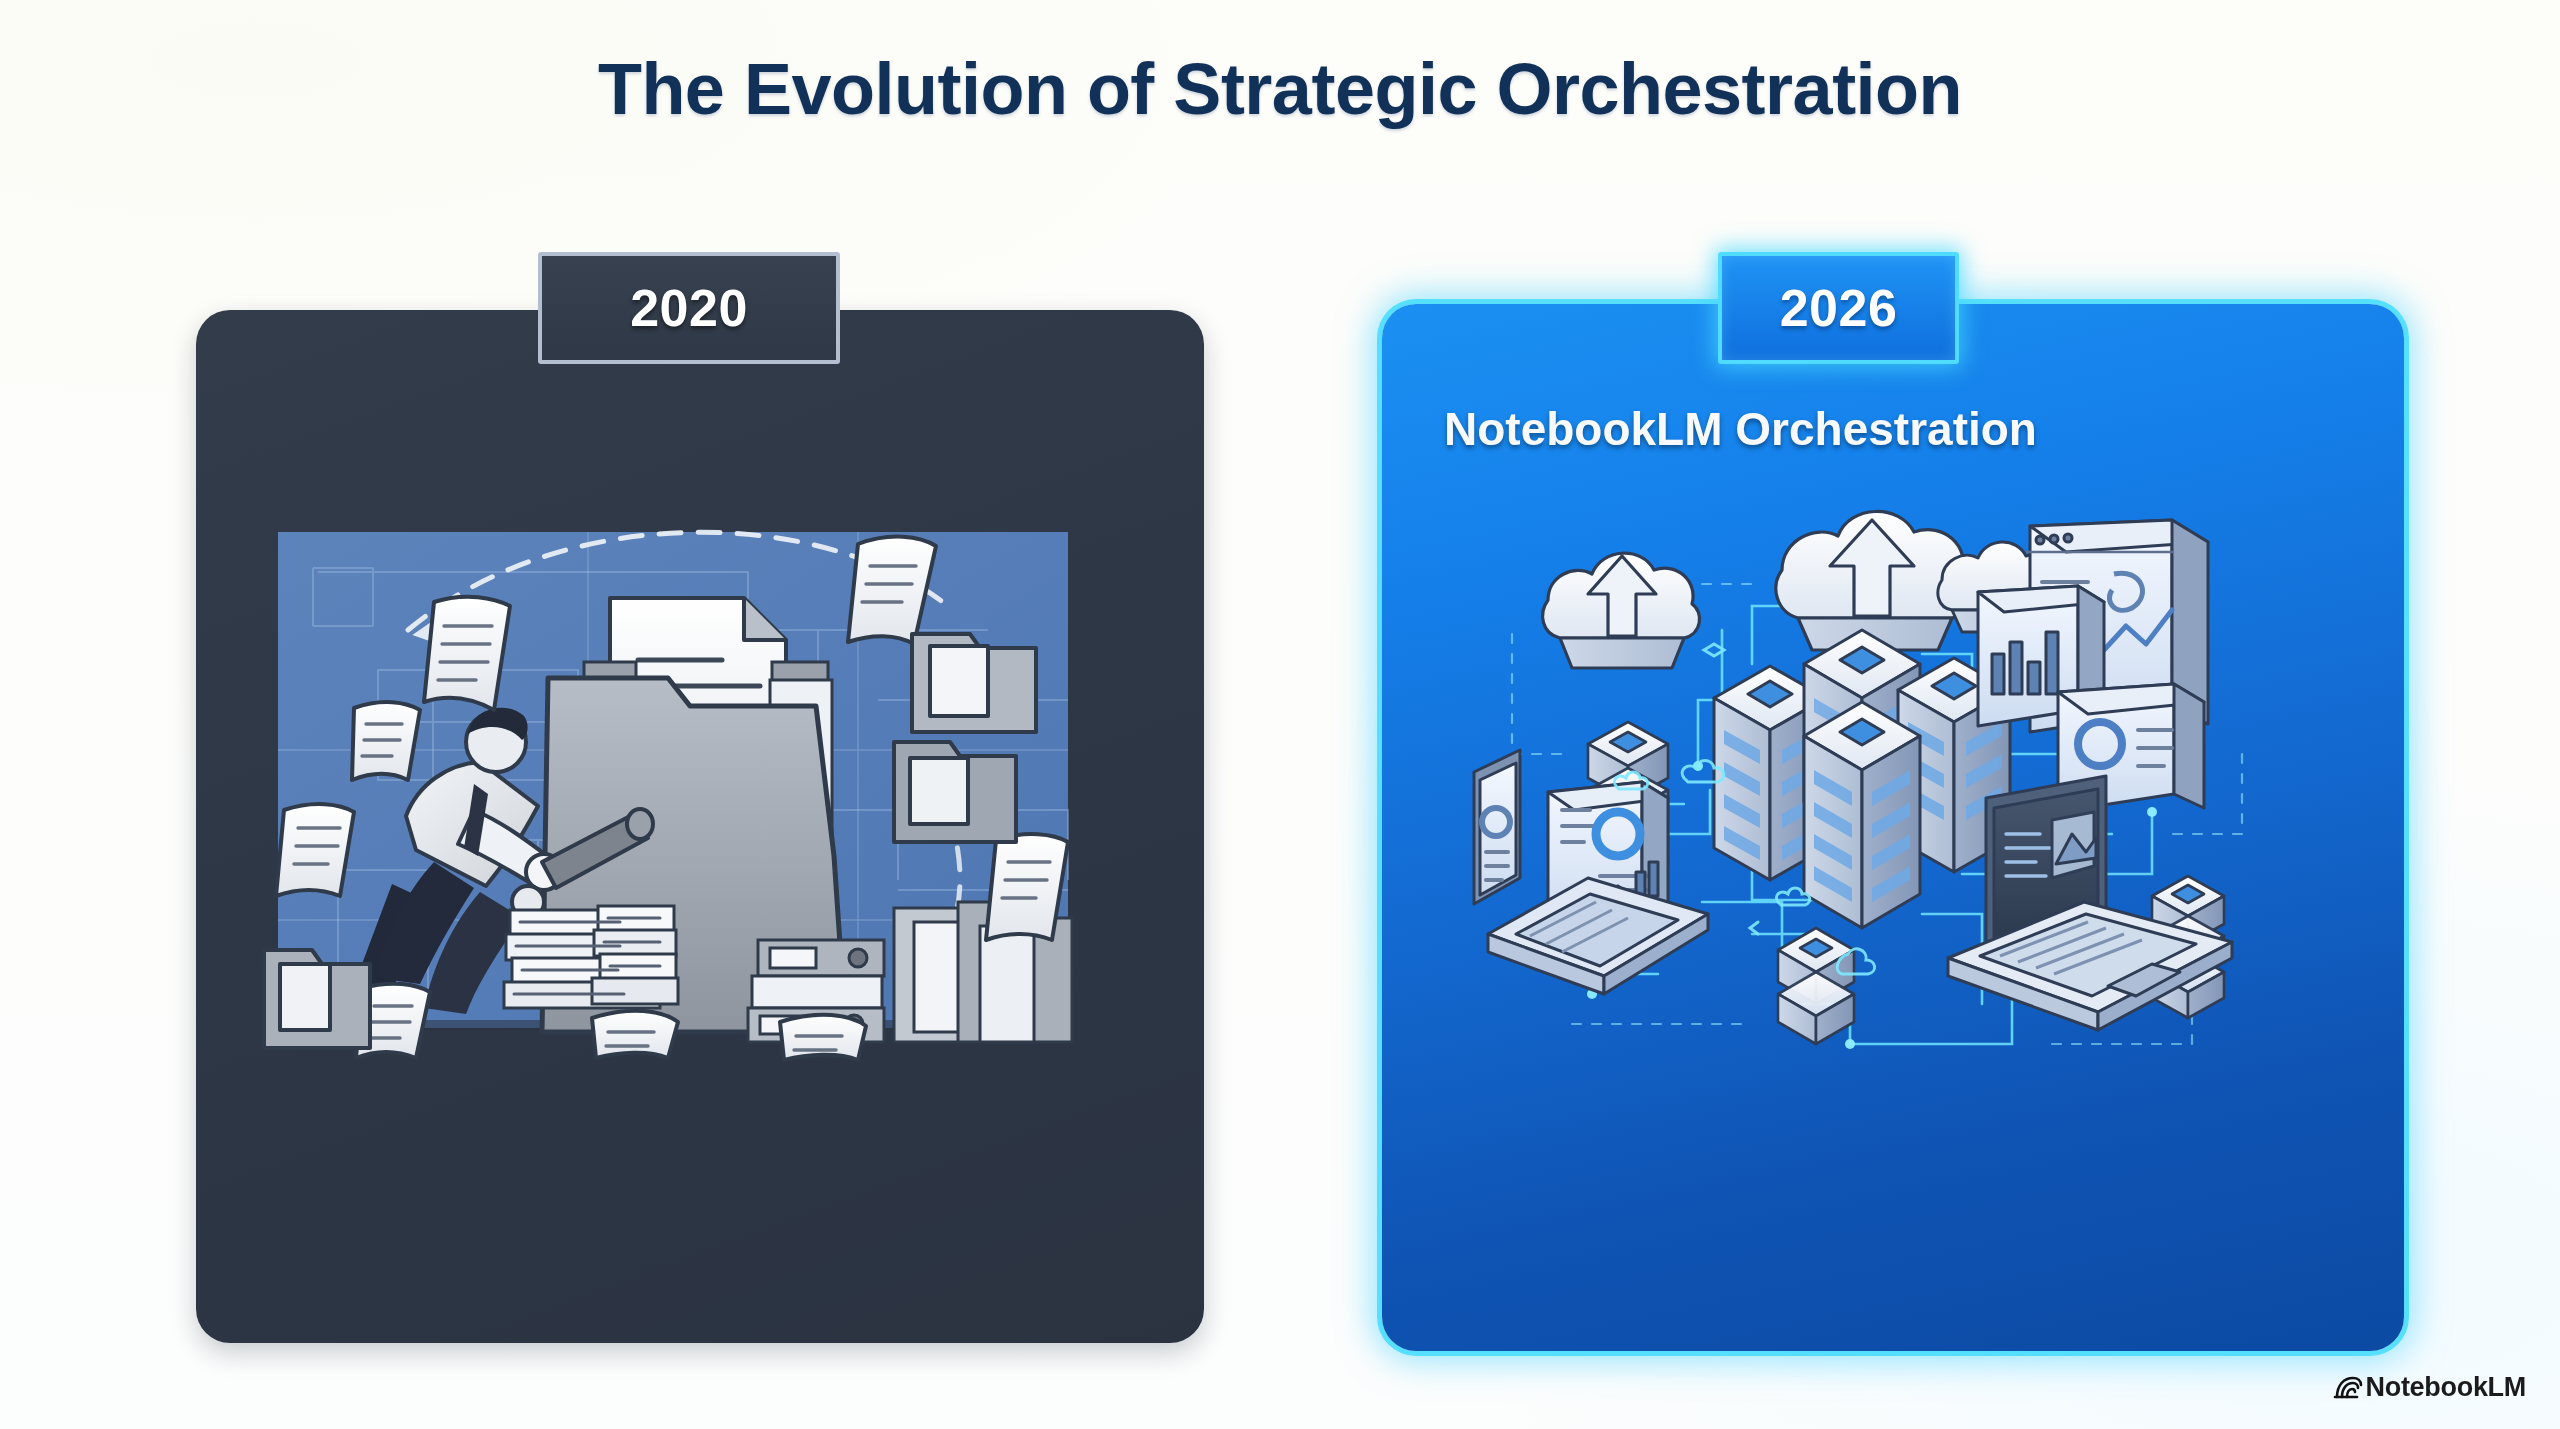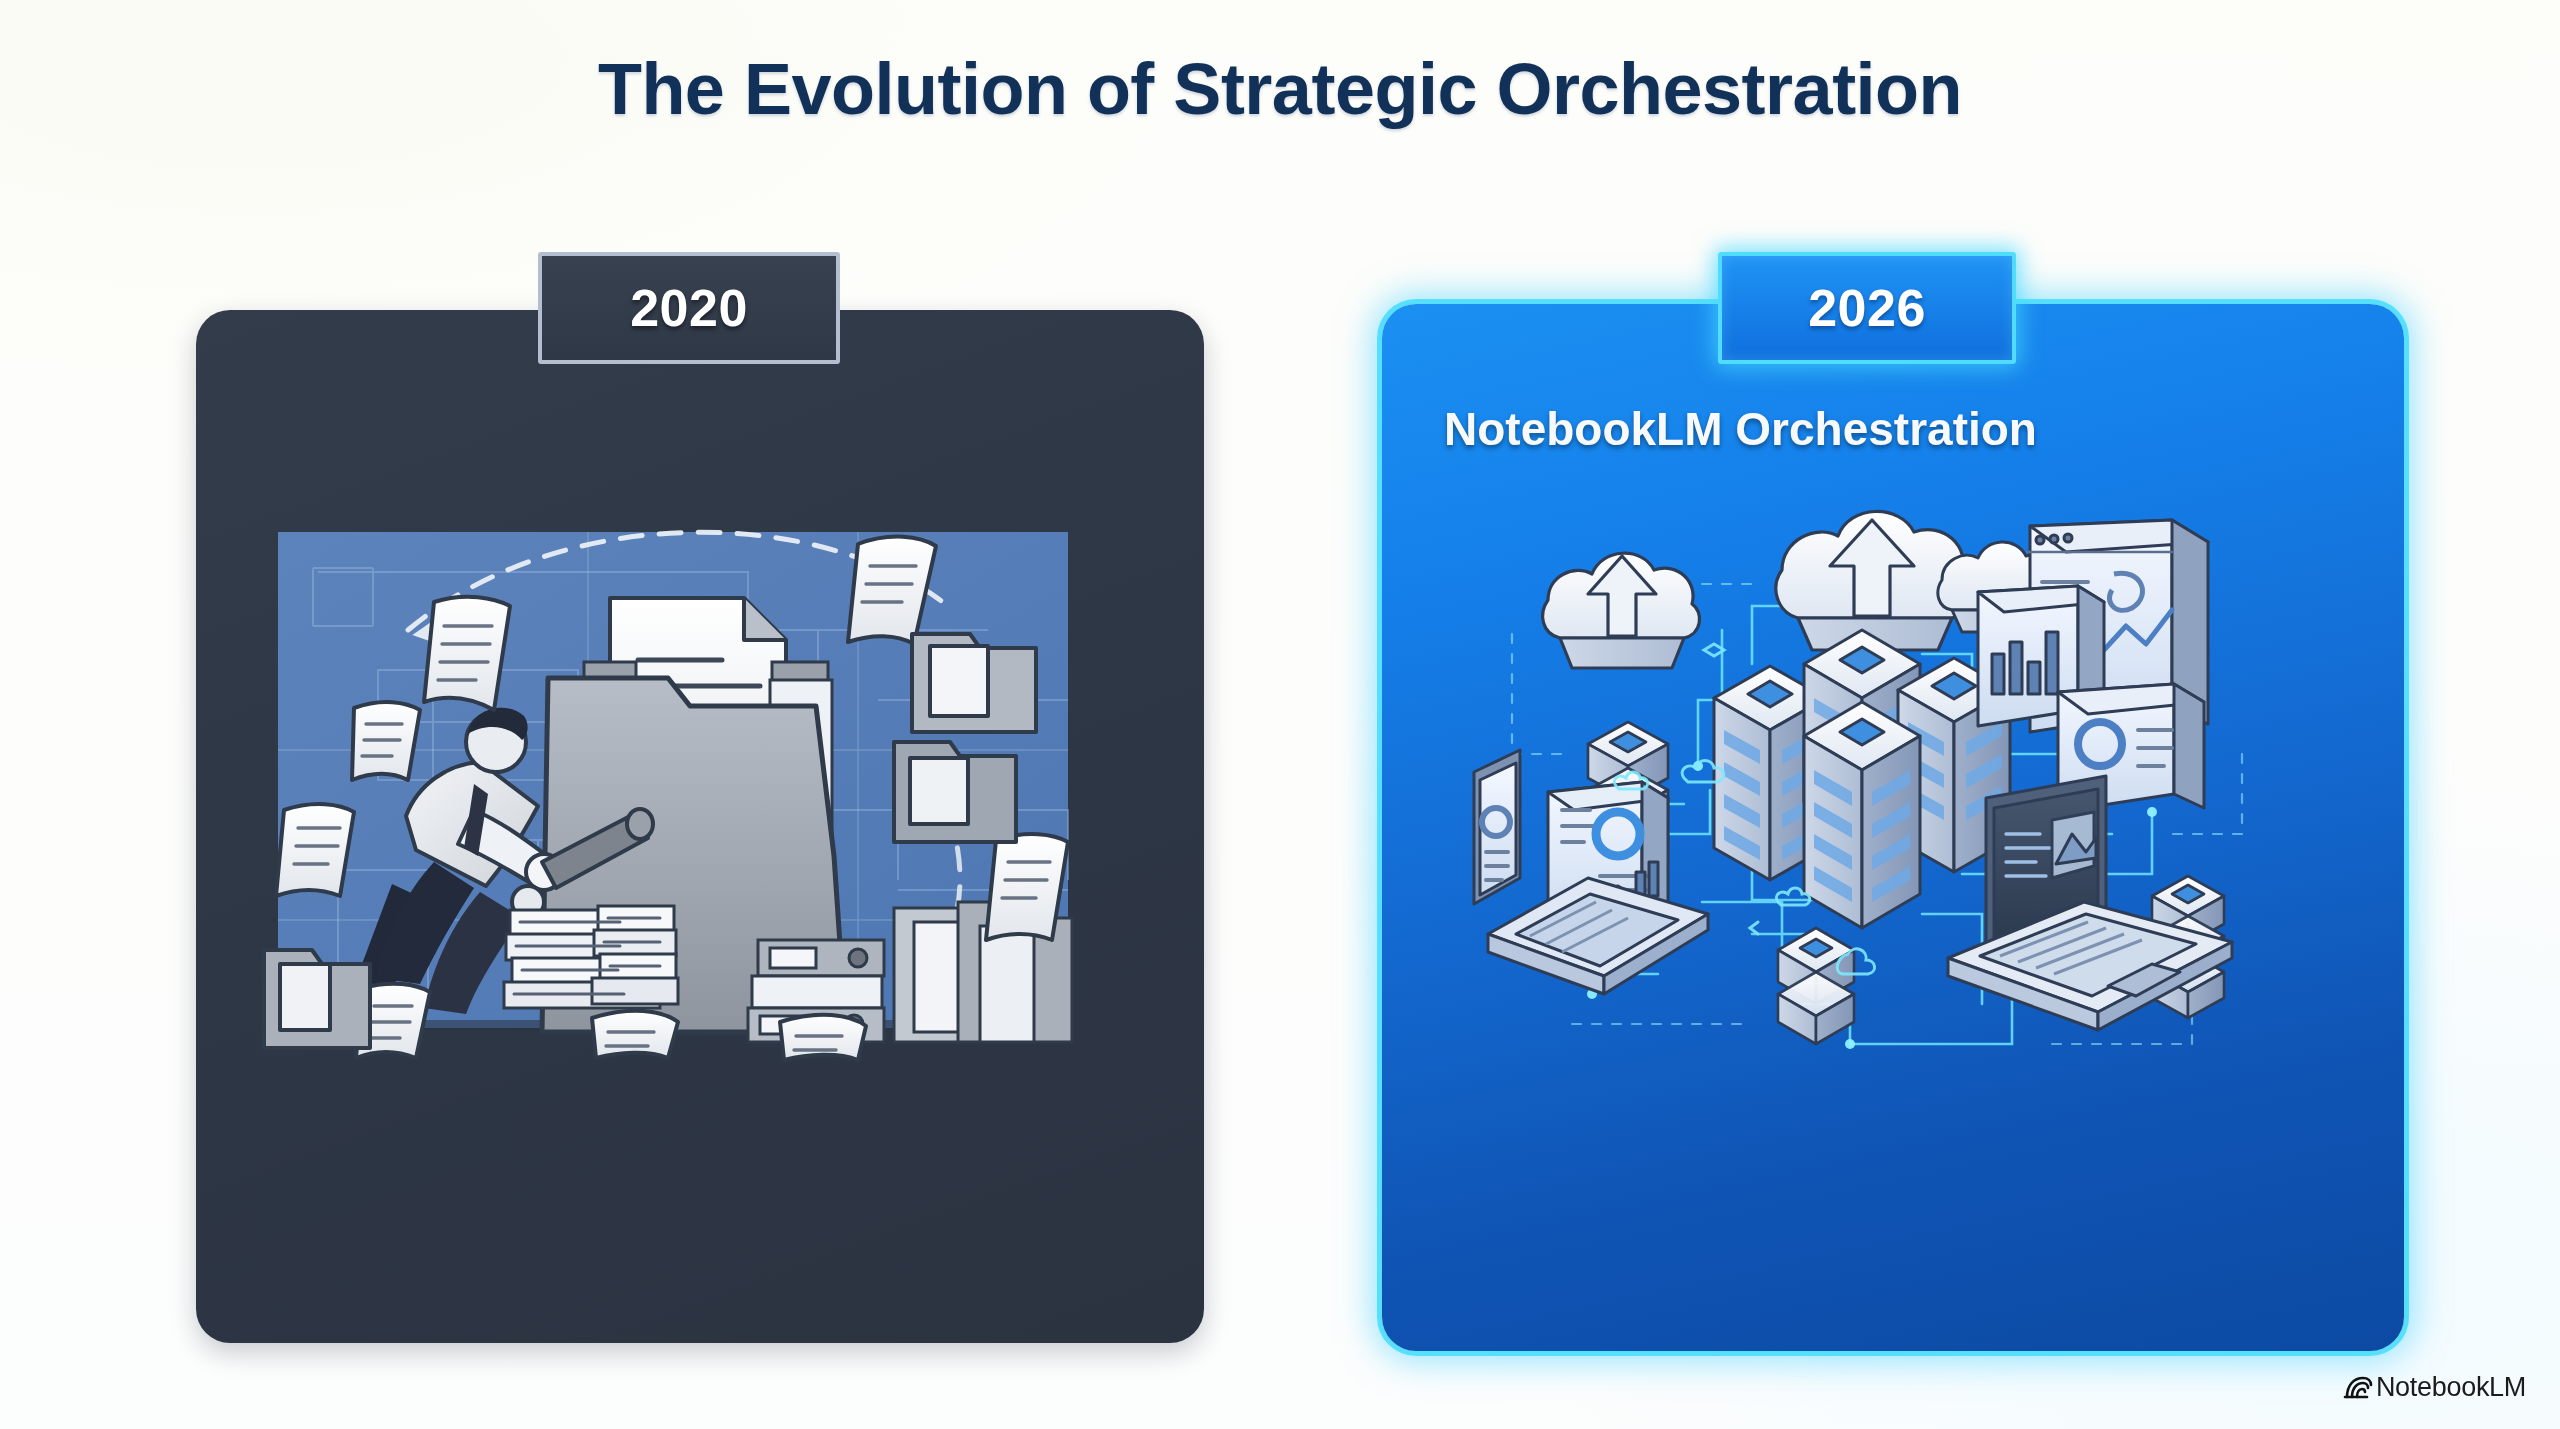--- a/index.html
+++ b/index.html
@@ -97,21 +97,21 @@
     left: 538px;
     top: 252px;
     width: 302px;
     background: linear-gradient(180deg,#374150 0%, #2f3846 100%);
     border: 4px solid #b3bfd0;
     text-shadow: 0 3px 4px rgba(0,0,0,0.45);
   }
   .badge-2026 {
     left: 1718px;
     top: 252px;
-    width: 298px;
+    width: 241px;
     background: linear-gradient(180deg,#1f93f5 0%, #0f6fdd 100%);
     border: 4px solid #4fdcff;
     box-shadow: 0 0 22px 4px rgba(70,215,255,0.75), inset 0 0 14px rgba(130,230,255,0.25);
     text-shadow: 0 3px 4px rgba(0,20,60,0.4);
   }
 
   
   .card-heading {
     position: absolute;
     left: 62px;
@@ -148,20 +148,21 @@
   .watermark {
     position: absolute;
     right: 34px;
     bottom: 26px;
     display: flex;
     align-items: center;
     gap: 3px;
     color: #1b1b1b;
     font-size: 27px;
     letter-spacing: -0.3px;
+    font-weight: bold;
   }
   svg { display: block; }
 </style>
 </head>
 <body>
 
 <div class="bg-wash"></div>
 
 <h1 class="page-title">The Evolution of Strategic Orchestration</h1>
 

